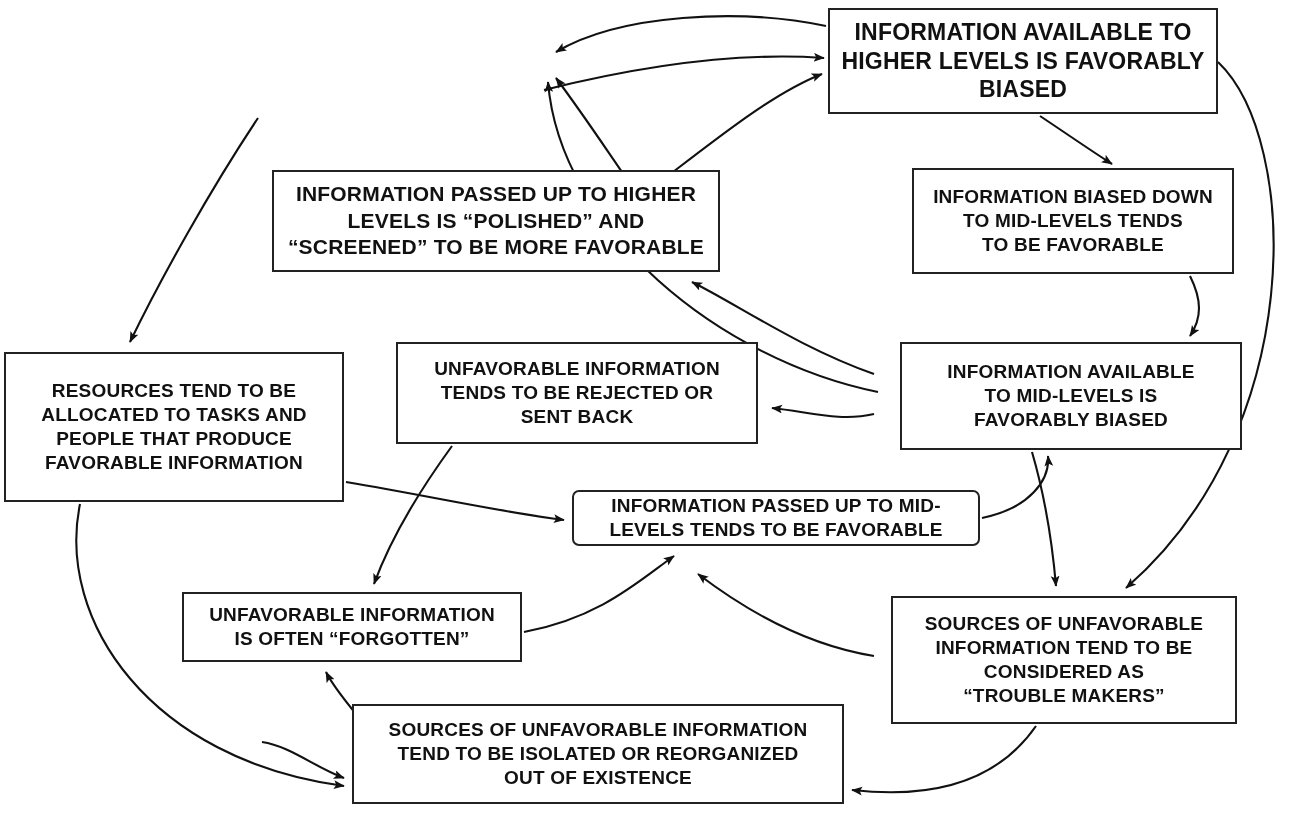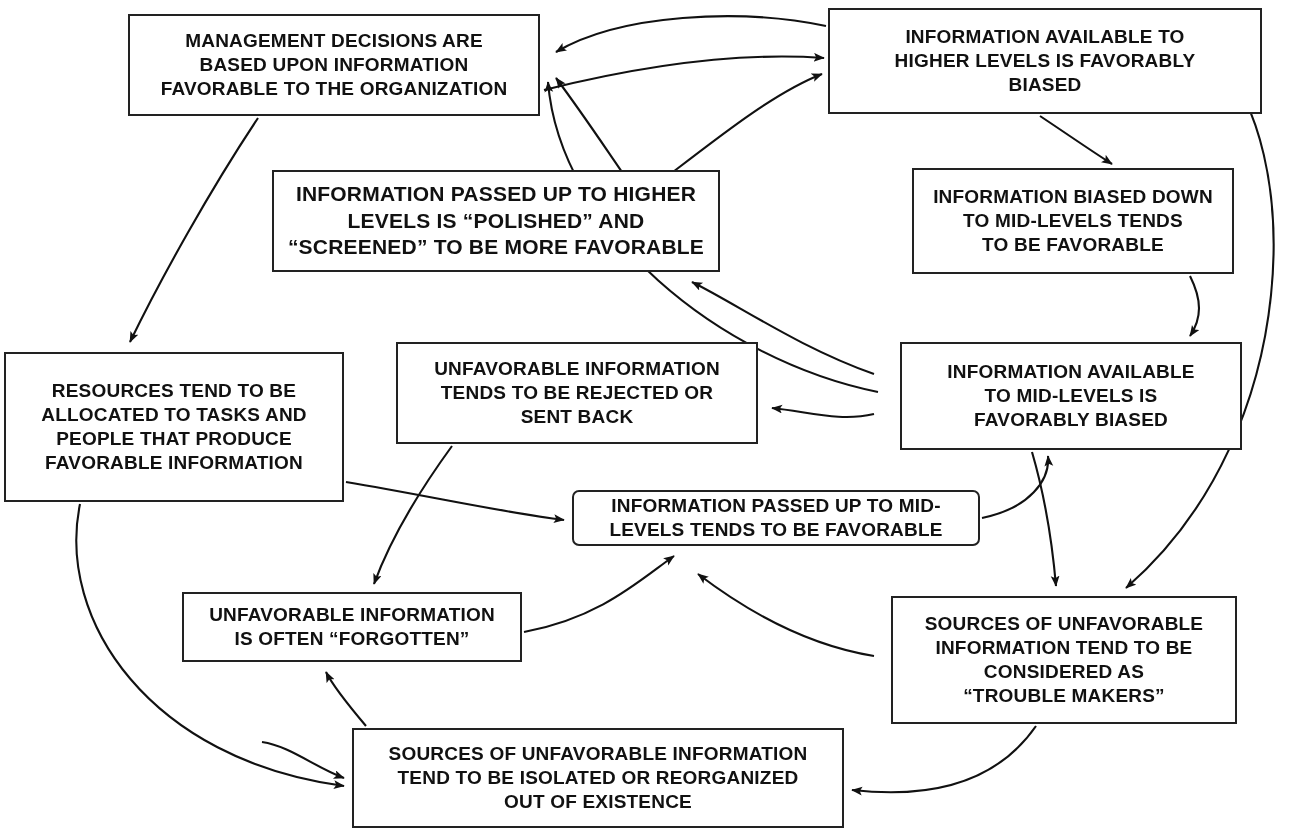--- a/index.html
+++ b/index.html
@@ -16,30 +16,30 @@
     justify-content:center;
     text-align:center;
     font-weight:bold;
     color:#111111;
     letter-spacing:0.2px;
     line-height:1.26;
     white-space:pre-line;
     z-index:5;
   }
   .n-mgmt{left:128px;top:14px;width:412px;height:102px;font-size:19px;}
-  .n-avail-high{left:828px;top:8px;width:434px;height:106px;font-size:19px;}
+  .n-avail-high{left:828px;top:8px;width:390px;height:106px;font-size:23px;}
   .n-polished{left:272px;top:170px;width:448px;height:102px;font-size:21px;}
   .n-passed-down{left:912px;top:168px;width:322px;height:106px;font-size:19px;}
   .n-resources{left:4px;top:352px;width:340px;height:150px;font-size:19px;}
   .n-rejected{left:396px;top:342px;width:362px;height:102px;font-size:19px;}
   .n-avail-mid{left:900px;top:342px;width:342px;height:108px;font-size:19px;}
   .n-passed-mid{left:572px;top:490px;width:408px;height:56px;font-size:19px;border-radius:7px;}
   .n-forgotten{left:182px;top:592px;width:340px;height:70px;font-size:19px;}
   .n-trouble{left:876px;top:596px;width:346px;height:128px;font-size:19px;margin-left:15px;}
-  .n-isolated{left:352px;top:728px;width:492px;height:100px;font-size:19px;}
+  .n-isolated{left:352px;top:704px;width:492px;height:100px;font-size:19px;}
   .edge{fill:none;stroke:#111111;stroke-width:2.1;}
   .ahead{fill:#111111;}
 </style>
 </head>
 <body>
 
 <div id="stage">
 
   <svg id="edges" viewBox="0 0 1310 839">
     <defs>
@@ -84,25 +84,20 @@
 
     <path class="edge" marker-end="url(#ah)" d="M 874,656 C 800,644 740,606 698,574"></path>
 
     <path class="edge" marker-end="url(#ah)" d="M 1036,726 C 1000,778 940,800 852,790"></path>
 
     <path class="edge" marker-end="url(#ah)" d="M 366,726 C 344,700 332,684 326,672"></path>
 
     <path class="edge" marker-end="url(#ah)" d="M 262,742 C 290,746 316,768 344,778"></path>
   </svg>
 
-  <div class="node n-mgmt">
-    <span>MANAGEMENT DECISIONS ARE
-BASED UPON INFORMATION
-FAVORABLE TO THE ORGANIZATION</span>
-  </div>
   <div class="node n-avail-high">
     <span>INFORMATION AVAILABLE TO
 HIGHER LEVELS IS FAVORABLY
 BIASED</span>
   </div>
   <div class="node n-polished">
     <span>INFORMATION PASSED UP TO HIGHER
 LEVELS IS “POLISHED” AND
 “SCREENED” TO BE MORE FAVORABLE</span>
   </div>

